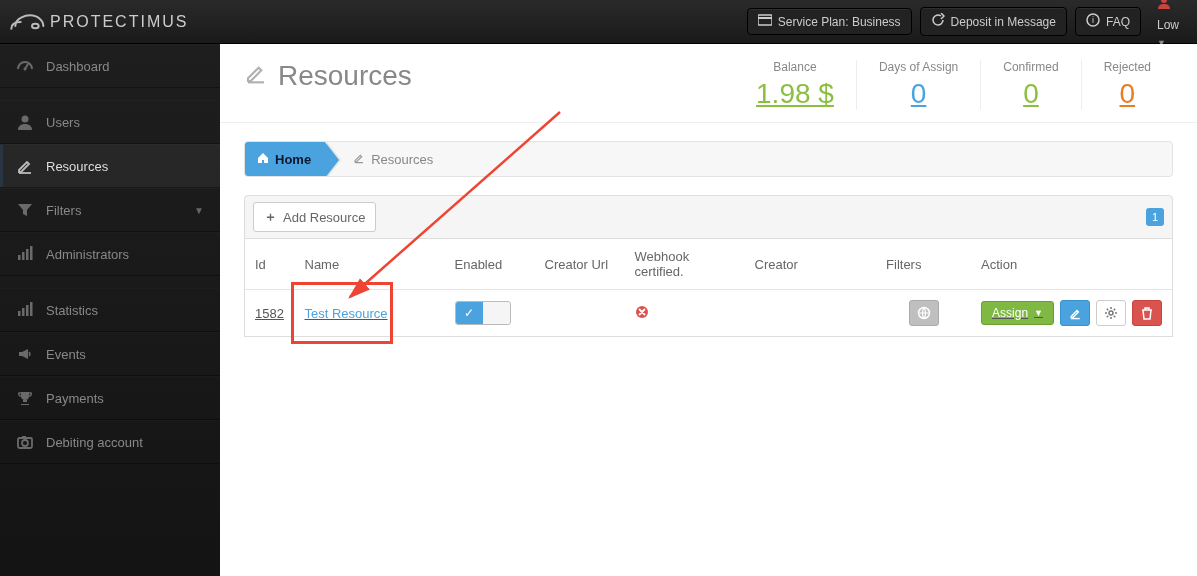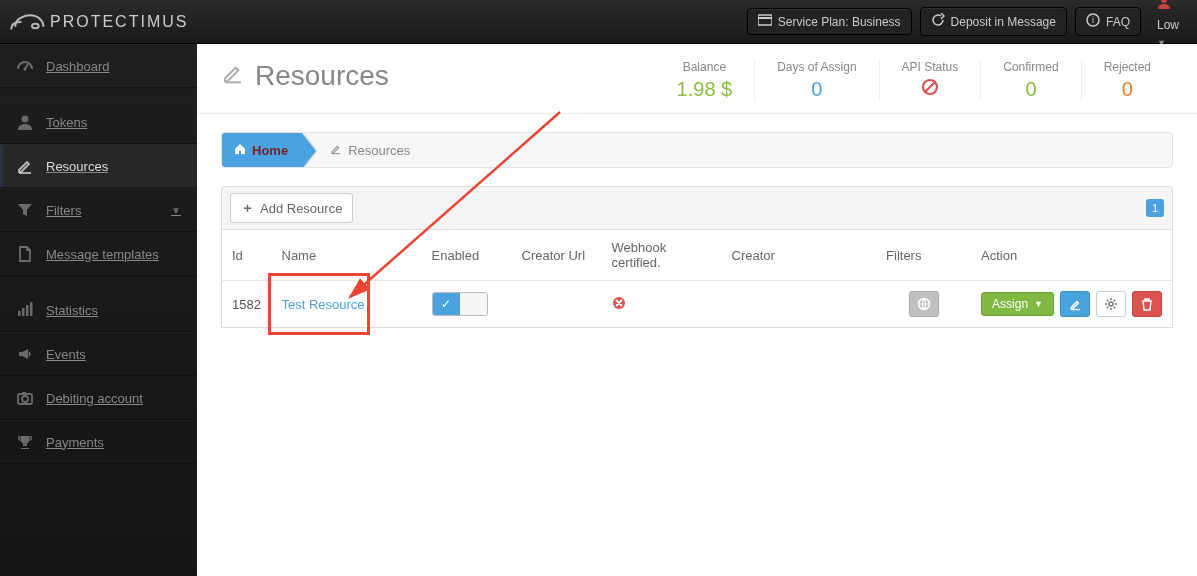--- a/index.html
+++ b/index.html
@@ -7,56 +7,56 @@
 
 .topbar { height: 44px; background: linear-gradient(#2a2a2a, #1a1a1a); border-bottom: 1px solid #000; display: flex; align-items: center; padding: 0 10px; }
 .logo { color: #ccc; display: flex; align-items: center; font-size: 16px; letter-spacing: 2px; font-weight: 400; }
 .logo svg { height: 28px; width: 40px; }
 .topbar-right { margin-left: auto; display: flex; gap: 8px; align-items: center; }
 .top-btn { background: #222; color: #ccc; border: 1px solid #000; border-radius: 4px; padding: 5px 10px; font-size: 12px; display: inline-flex; align-items: center; gap: 6px; cursor: pointer; box-shadow: inset 0 1px 0 rgba(255,255,255,.06); }
 .user-btn { color: #ccc; font-size: 12px; display: inline-flex; gap: 6px; cursor: pointer; padding: 5px 8px; flex-direction: column; }
 .user-btn .dot { color: #d9534f; }
 
 .layout { display: flex; height: calc(576px - 44px); }
-.sidebar { width: 197px; background: linear-gradient(#1e1e1e, #141414); color: #888; display: flex; flex-direction: column; text-decoration: underline; }
+.sidebar { width: 220px; background: linear-gradient(#1e1e1e, #141414); color: #888; display: flex; flex-direction: column; }
 .sidebar .nav-item { display: flex; align-items: center; gap: 12px; padding: 12px 16px; color: #888; font-size: 13px; cursor: pointer; border-bottom: 1px solid rgba(0,0,0,.35); border-top: 1px solid rgba(255,255,255,.02);}
 .sidebar .nav-item.active { background: rgba(255,255,255,.05); color: #ddd; box-shadow: inset 3px 0 0 #3b99fc22; }
 .sidebar .nav-sep { height: 12px; }
 .nav-icon { width: 18px; height: 18px; display: inline-flex; align-items: center; justify-content: center; color: #6a6a6a; }
 .nav-item.active .nav-icon { color: #bbb; }
 .chev { margin-left: auto; font-size: 10px; color: #666; }
 
 .content { flex: 1; background: #fff; overflow: auto; }
 .page-header { display: flex; align-items: flex-start; padding: 16px 24px 12px; border-bottom: 1px solid #eee; }
 .page-title { color: #888; font-weight: 300; font-size: 28px; display: flex; align-items: center; gap: 10px; }
 .page-title .ic { color: #b0b0b0; }
 .metrics { margin-left: auto; display: flex; gap: 0; }
 .metric { padding: 0 22px; text-align: center; border-left: 1px solid #eee; }
 .metric:first-child { border-left: none; }
 .metric .label { color: #888; font-size: 12px; margin-bottom: 4px; }
-.metric .value { font-size: 20px; font-weight: 300; }
+.metric .value { font-size: 28px; font-weight: 300; text-decoration: underline; }
 .v-green { color: #8bbf3f; }
 .v-blue { color: #4aa3df; }
 .v-red { color: #d9534f; }
 .v-orange { color: #e67e22; }
 
 .body-wrap { padding: 18px 24px; }
 .breadcrumb { background: #f7f7f7; border: 1px solid #e3e3e3; border-radius: 4px; height: 36px; display: flex; align-items: center; overflow: hidden; position: relative; }
-.bc-home { background: #4aa3df; color: #7f1d1d; height: 100%; display: inline-flex; align-items: center; gap: 6px; padding: 0 14px 0 12px; font-size: 13px; position: relative; cursor: pointer; font-weight: bold;}
+.bc-home { background: #4aa3df; color: #0f172a; height: 100%; display: inline-flex; align-items: center; gap: 6px; padding: 0 14px 0 12px; font-size: 13px; position: relative; cursor: pointer; font-weight: bold;}
 .bc-home::after { content: ""; position: absolute; right: -14px; top: 0; border-top: 18px solid transparent; border-bottom: 18px solid transparent; border-left: 14px solid #4aa3df; }
 .bc-home::before { content: ""; position: absolute; right: -16px; top: 0; border-top: 18px solid transparent; border-bottom: 18px solid transparent; border-left: 14px solid #e3e3e3; }
 .bc-item { color: #888; padding-left: 28px; display: inline-flex; align-items: center; gap: 6px; font-size: 13px; }
 
 .toolbar { margin-top: 18px; background: #f5f5f5; border: 1px solid #ddd; border-radius: 4px 4px 0 0; padding: 6px 8px; display: flex; align-items: center; }
 .add-btn { background: #fff; border: 1px solid #ccc; color: #666; border-radius: 3px; padding: 5px 10px; font-size: 13px; display: inline-flex; align-items: center; gap: 6px; cursor: pointer; }
 .page-badge { margin-left: auto; background: #4aa3df; color: #fff; border-radius: 3px; width: 18px; height: 18px; display: inline-flex; align-items: center; justify-content: center; font-size: 11px; cursor: pointer; }
 
 table.data { width: 100%; border-collapse: collapse; border: 1px solid #ddd; border-top: none; }
 table.data th { text-align: left; font-weight: normal; color: #666; font-size: 13px; padding: 10px 10px; border-bottom: 1px solid #e5e5e5; background: #fff; }
-table.data td { padding: 10px 10px; border-bottom: 1px solid #eee; vertical-align: middle; font-size: 13px; color: #555; }
+table.data td { padding: 10px 10px; border-bottom: 1px solid #eee; vertical-align: middle; font-size: 13px; color: #555; text-decoration: underline; }
 table.data tr:last-child td { border-bottom: none; }
 .link { color: #4aa3df; cursor: pointer; }
 .name-cell { position: relative; }
 .name-highlight { position: absolute; left: -4px; top: -8px; right: 52px; bottom: -8px; border: 3px solid #e43; pointer-events: none; }
 
 .toggle { width: 56px; height: 24px; border: 1px solid #bbb; border-radius: 3px; display: inline-flex; overflow: hidden; cursor: pointer; background: #eee; }
 .toggle .on { width: 28px; background: #4aa3df; color: #fff; display: inline-flex; align-items: center; justify-content: center; font-size: 12px; }
 .toggle .off { width: 28px; background: #f5f5f5; }
 
 .icon-btn { display: inline-flex; align-items: center; justify-content: center; width: 30px; height: 26px; border: 1px solid #ccc; background: #fff; border-radius: 3px; cursor: pointer; color: #666; font-size: 13px; }
@@ -137,90 +137,92 @@
       <span>Dashboard</span>
     </div>
     <div class="nav-sep"></div>
     <div class="nav-item">
       <span class="nav-icon">
         <svg width="18" height="18" viewBox="0 0 18 18">
             <circle cx="9" cy="6" r="3.5" fill="currentColor"></circle>
             <path d="M2 17c0-4 3-6 7-6s7 2 7 6" fill="currentColor"></path>
           </svg>
       </span>
-      <span>Tokens</span>
+      <span>Users</span>
     </div>
     <div class="nav-item active">
       <span class="nav-icon">
         <svg width="18" height="18" viewBox="0 0 18 18">
             <path d="M3 13l8-8 2 2-8 8H3v-2z" fill="none" stroke="currentColor" stroke-width="1.8"></path>
             <path d="M3 16h12" stroke="currentColor" stroke-width="1.8"></path>
           </svg>
       </span>
       <span>Resources</span>
     </div>
     <div class="nav-item">
       <span class="nav-icon">
         <svg width="18" height="18" viewBox="0 0 18 18">
             <path d="M2 3h14l-5 6v6l-4-2V9z" fill="currentColor"></path>
           </svg>
       </span>
       <span>Filters</span>
       <span class="chev">▼</span>
     </div>
-    <div class="nav-item">
-      <span class="nav-icon">
-        <svg width="18" height="18" viewBox="0 0 18 18">
-            <path d="M4 2h7l3 3v11H4z" fill="none" stroke="currentColor" stroke-width="1.8"></path>
-            <path d="M11 2v3h3" fill="none" stroke="currentColor" stroke-width="1.8"></path>
-          </svg>
-      </span>
-      <span>Message templates</span>
-    </div>
-    <div class="nav-sep"></div>
     <div class="nav-item">
       <span class="nav-icon">
         <svg width="18" height="18" viewBox="0 0 18 18">
             <rect x="2" y="10" width="2.5" height="5" fill="currentColor"></rect>
             <rect x="6" y="7" width="2.5" height="8" fill="currentColor"></rect>
             <rect x="10" y="4" width="2.5" height="11" fill="currentColor"></rect>
             <rect x="14" y="1" width="2.5" height="14" fill="currentColor"></rect>
           </svg>
       </span>
+      <span>Administrators</span>
+    </div>
+    <div class="nav-sep"></div>
+    <div class="nav-item">
+      <span class="nav-icon">
+        <svg width="18" height="18" viewBox="0 0 18 18">
+            <rect x="2" y="10" width="2.5" height="5" fill="currentColor"></rect>
+            <rect x="6" y="7" width="2.5" height="8" fill="currentColor"></rect>
+            <rect x="10" y="4" width="2.5" height="11" fill="currentColor"></rect>
+            <rect x="14" y="1" width="2.5" height="14" fill="currentColor"></rect>
+          </svg>
+      </span>
       <span>Statistics</span>
     </div>
     <div class="nav-item">
       <span class="nav-icon">
         <svg width="18" height="18" viewBox="0 0 18 18">
             <path d="M3 7v4h3l6 3V4L6 7z" fill="currentColor"></path>
             <path d="M13 7a3 3 0 0 1 0 4" fill="none" stroke="currentColor" stroke-width="1.5"></path>
           </svg>
       </span>
       <span>Events</span>
-    </div>
-    <div class="nav-item">
-      <span class="nav-icon">
-        <svg width="18" height="18" viewBox="0 0 18 18">
-            <rect x="2" y="5" width="14" height="10" rx="1.5" fill="none" stroke="currentColor" stroke-width="1.8"></rect>
-            <circle cx="9" cy="10" r="3" fill="none" stroke="currentColor" stroke-width="1.8"></circle>
-            <rect x="6" y="3" width="4" height="2" fill="currentColor"></rect>
-          </svg>
-      </span>
-      <span>Debiting account</span>
     </div>
     <div class="nav-item">
       <span class="nav-icon">
         <svg width="18" height="18" viewBox="0 0 18 18">
             <path d="M5 3h8v4a4 4 0 0 1-8 0z" fill="currentColor"></path>
             <path d="M7 11h4v2H7z" fill="currentColor"></path>
             <path d="M5 15h8v1H5z" fill="currentColor"></path>
             <path d="M5 4H3a2 2 0 0 0 2 3M13 4h2a2 2 0 0 1-2 3" fill="none" stroke="currentColor" stroke-width="1.5"></path>
           </svg>
       </span>
       <span>Payments</span>
+    </div>
+    <div class="nav-item">
+      <span class="nav-icon">
+        <svg width="18" height="18" viewBox="0 0 18 18">
+            <rect x="2" y="5" width="14" height="10" rx="1.5" fill="none" stroke="currentColor" stroke-width="1.8"></rect>
+            <circle cx="9" cy="10" r="3" fill="none" stroke="currentColor" stroke-width="1.8"></circle>
+            <rect x="6" y="3" width="4" height="2" fill="currentColor"></rect>
+          </svg>
+      </span>
+      <span>Debiting account</span>
     </div>
   </div>
 
   <div class="content">
     <div class="page-header">
       <div class="page-title">
         <span class="ic">
           <svg width="24" height="24" viewBox="0 0 18 18">
               <path d="M3 13l8-8 2 2-8 8H3v-2z" fill="none" stroke="currentColor" stroke-width="1.6"></path>
               <path d="M3 16h12" stroke="currentColor" stroke-width="1.6"></path>
@@ -229,29 +231,20 @@
         <span>Resources</span>
       </div>
       <div class="metrics">
         <div class="metric">
           <div class="label">Balance</div>
           <div class="value v-green">1.98 $</div>
         </div>
         <div class="metric">
           <div class="label">Days of Assign</div>
           <div class="value v-blue">0</div>
-        </div>
-        <div class="metric">
-          <div class="label">API Status</div>
-          <div class="value v-red">
-            <svg width="18" height="18" viewBox="0 0 18 18">
-                <circle cx="9" cy="9" r="7" fill="none" stroke="#d9534f" stroke-width="2.2"></circle>
-                <line x1="4" y1="14" x2="14" y2="4" stroke="#d9534f" stroke-width="2.2"></line>
-              </svg>
-          </div>
         </div>
         <div class="metric">
           <div class="label">Confirmed</div>
           <div class="value v-green">0</div>
         </div>
         <div class="metric">
           <div class="label">Rejected</div>
           <div class="value v-orange">0</div>
         </div>
       </div>

